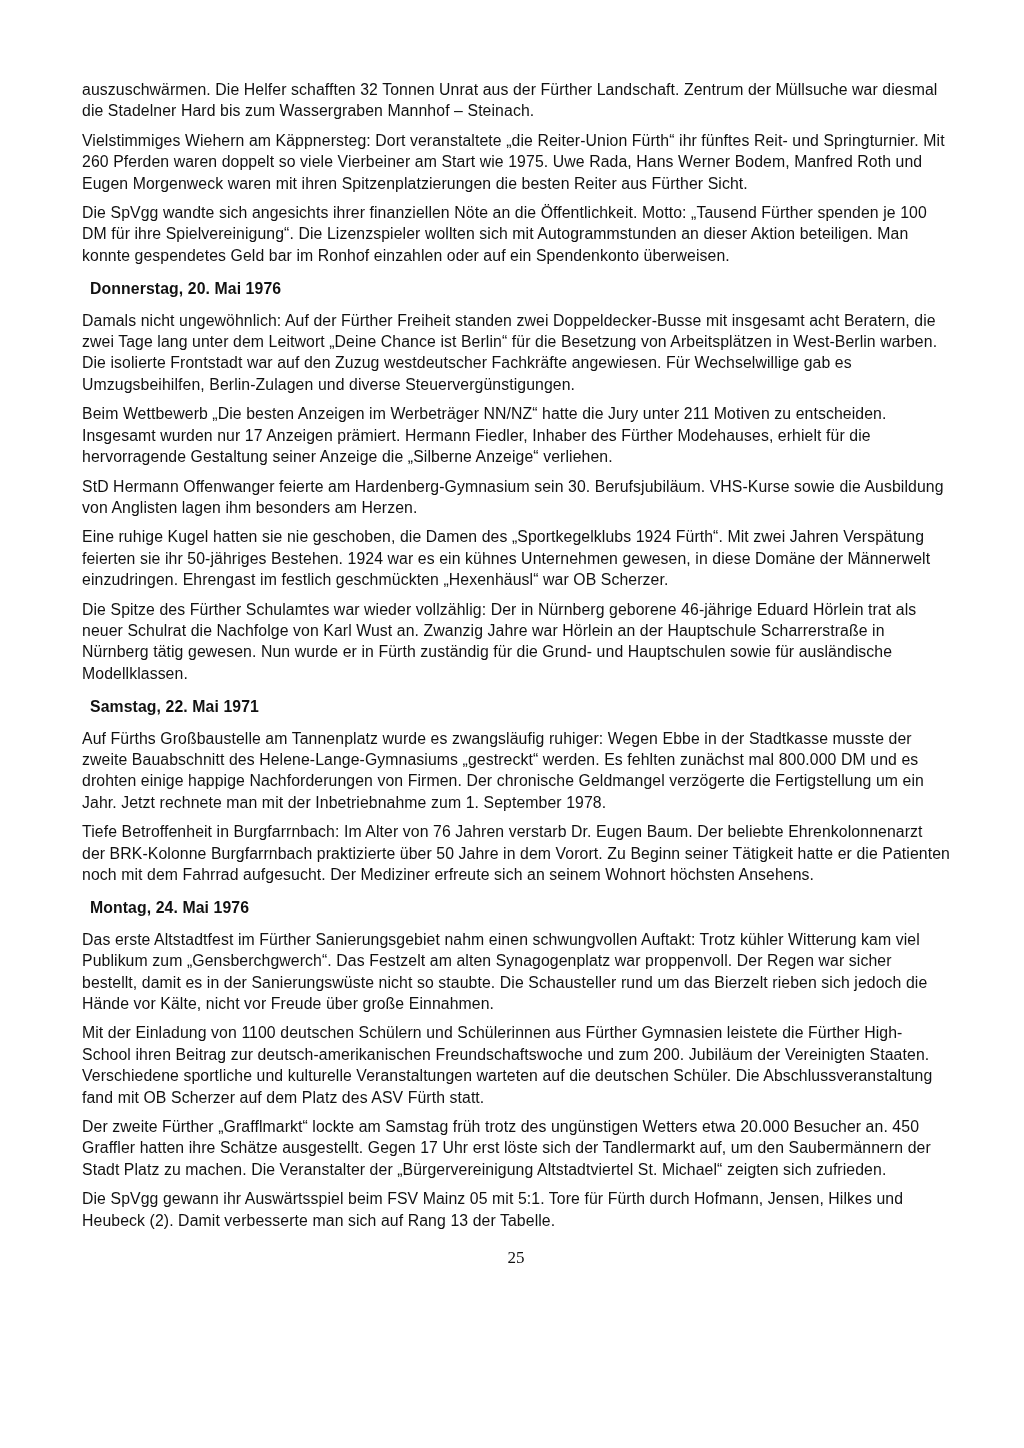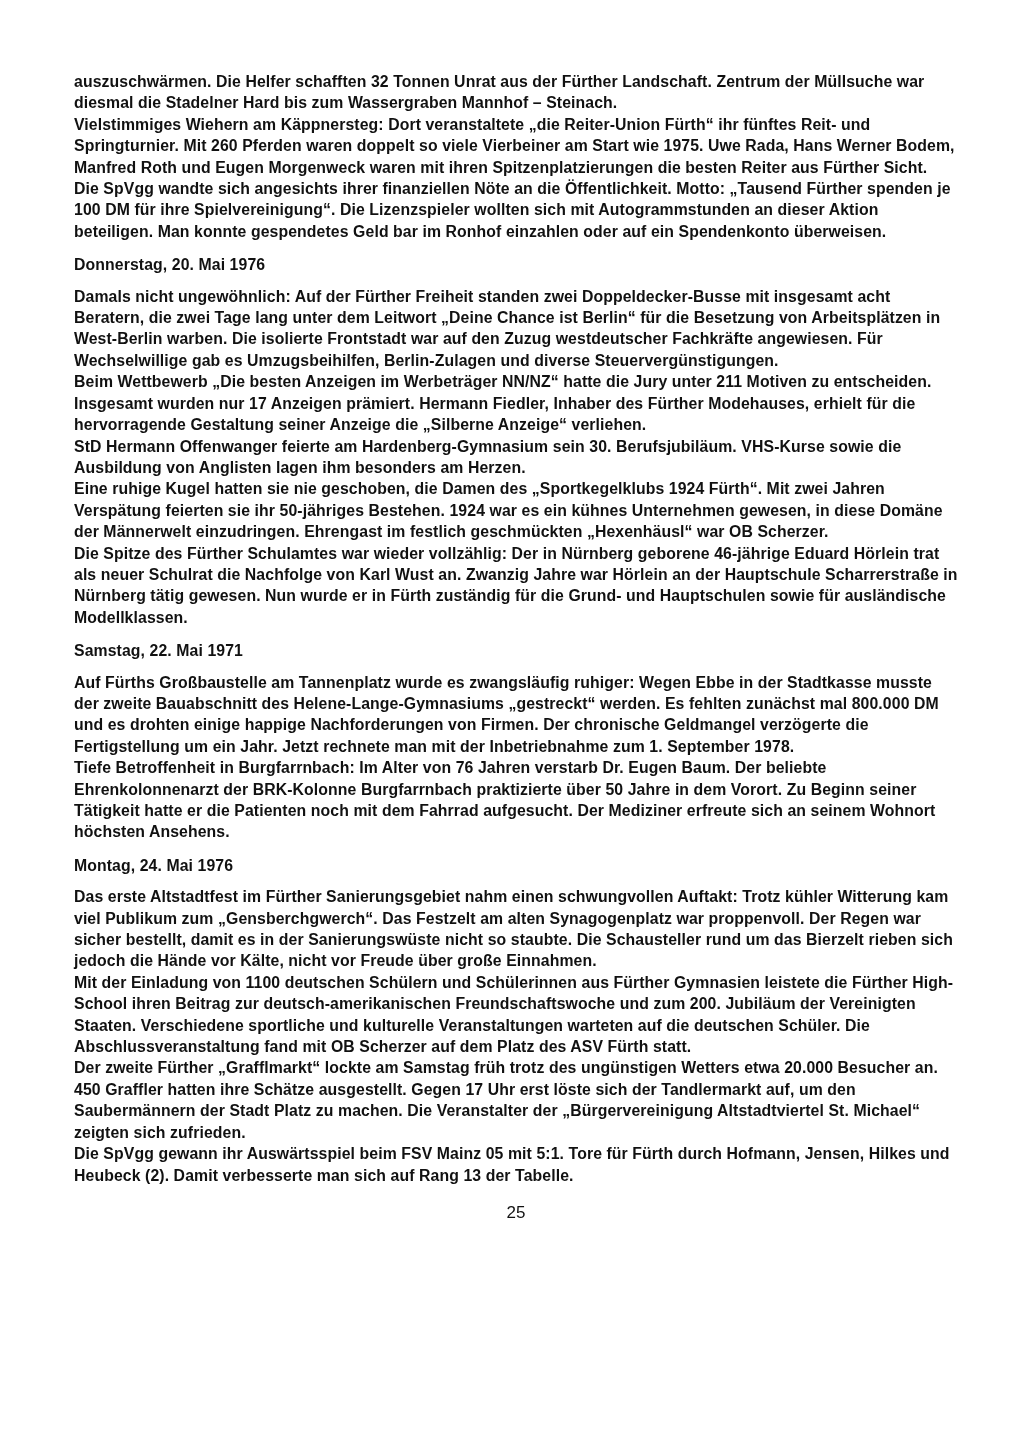--- a/index.html
+++ b/index.html
@@ -20,35 +20,34 @@
     position: absolute;
     left: 74px;
     top: 71px;
     width: 884px;
     font-size: 15.8px;
     line-height: 21.4px;
     text-align: left;
     letter-spacing: 0.1px;
   }
   .text-block p {
-    margin: 0;
+    margin: 8px;
     padding: 0;
-    font-weight: bold;
   }
   .section-heading {
     font-size: 15.8px;
     line-height: 21.4px;
     font-weight: bold;
-    margin: 12px 0 10px 0;
+    margin: 12px 0 10px 16px;
     padding: 0;
   }
   .page-footer {
     margin-top: 16px;
     text-align: center;
-    font-family: Liberation Sans, sans-serif;
+    font-family: Liberation Serif, serif;
     font-size: 17px;
     color: #111111;
   }
 </style>
 </head>
 <body>
 
 <div class="page">
   <div class="text-block">
 

